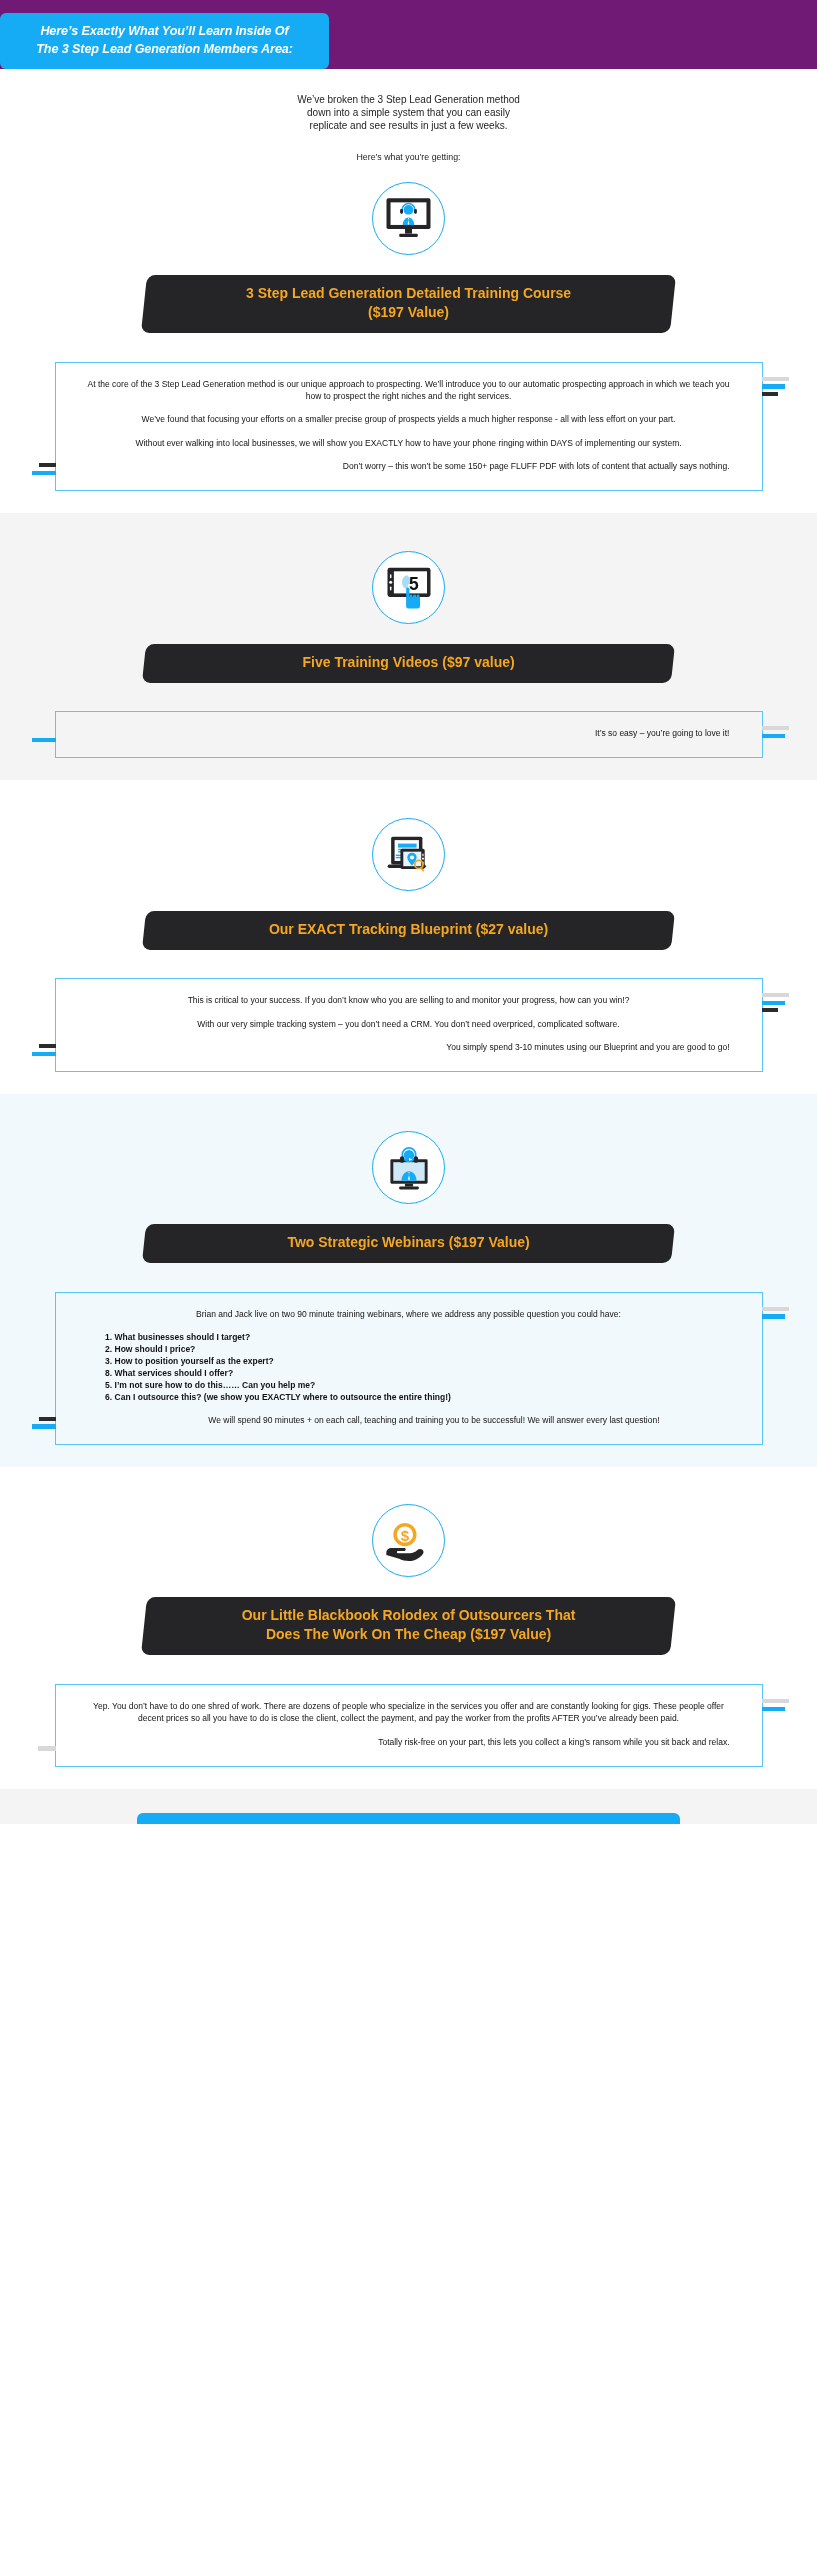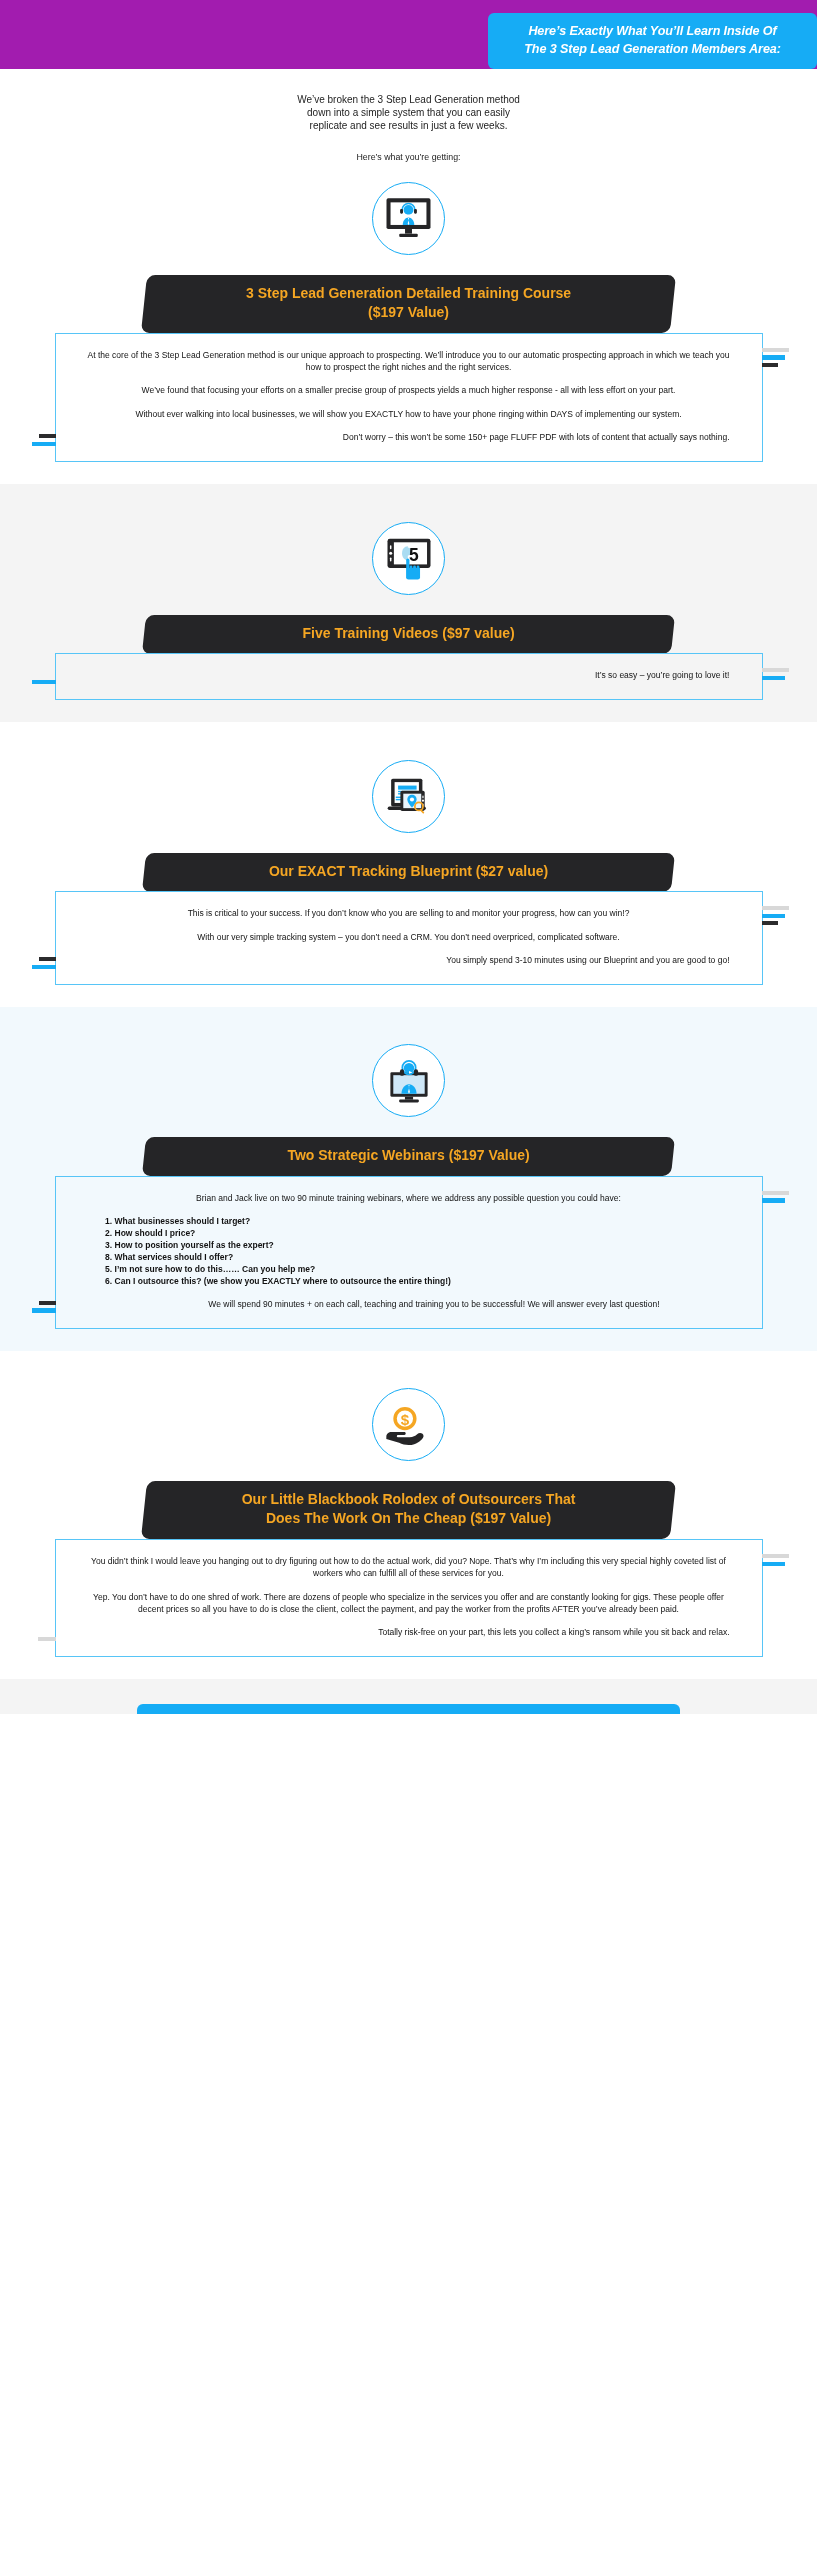--- a/index.html
+++ b/index.html
@@ -8,24 +8,24 @@
     width: 817px;
     background: #ffffff;
     font-family: "Liberation Sans", "DejaVu Sans", sans-serif;
     -webkit-font-smoothing: antialiased;
   }
 
   .page { width: 817px; position: relative; overflow: hidden; }
 
   
   .hero-wrap {
-    background: #a21caf;
+    background: #701a75;
     padding: 13px 0 0 0;
     display: flex;
-    justify-content: flex-end;
+    justify-content: flex-start;
   }
   .hero-banner {
     background: #16ACF5;
     border-radius: 5.9px;
     width: 329px;
     padding: 10px 11.7px 11px 11.7px;
     text-align: center;
   }
   .hero-line {
     color: #ffffff;
@@ -84,21 +84,21 @@
   .title-text {
     color: #F5A623;
     font-weight: bold;
     font-size: 14px;
     line-height: 19.3px;
     font-stretch: condensed;
     letter-spacing: 0px;
   }
 
   
-  .card-row { display: flex; justify-content: center; margin-top: 0; position: relative; }
+  .card-row { display: flex; justify-content: center; margin-top: 29px; position: relative; }
   .card {
     position: relative;
     width: 708px;
     border: 0.6px solid #57c5f7;
     background: transparent;
     padding: 15px 32px 17.6px 32px;
     text-align: center;
   }
   .card p {
     font-size: 8.5px;
@@ -394,21 +394,20 @@
     <div class="card-row">
       <div class="card">
         <div class="deco right">
           <span class="bar-gray" style="width:27px"></span>
           <div class="gap-6"></div>
           <span class="bar-blue" style="width:23.4px"></span>
         </div>
         <div class="deco left">
           <span class="bar-gray" style="width:17.6px"></span>
         </div>
-        <p>You didn’t think I would leave you hanging out to dry figuring out how to do the actual work, did you? Nope. That’s why I’m including this very special highly coveted list of workers who can fulfill all of these services for you.</p>
         <p>Yep. You don’t have to do one shred of work. There are dozens of people who specialize in the services you offer and are constantly looking for gigs. These people offer decent prices so all you have to do is close the client, collect the payment, and pay the worker from the profits AFTER you’ve already been paid.</p>
         <p>Totally risk-free on your part, this lets you collect a king’s ransom while you sit back and relax.</p>
       </div>
     </div>
   </div>
 
   <div class="footer-strip">
     <div class="footer-banner"></div>
   </div>
 

